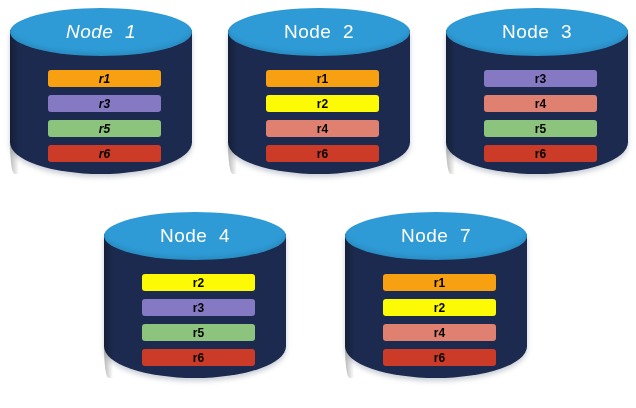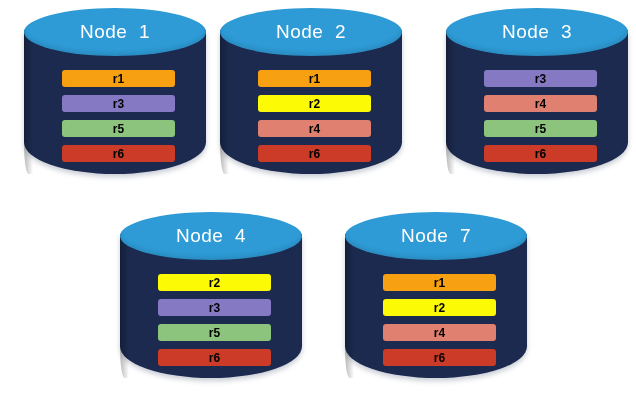--- a/index.html
+++ b/index.html
@@ -95,32 +95,32 @@
     font-size: 12px;
     font-weight: bold;
     line-height: 1;
     margin-left: 7px;
   }
 </style>
 </head>
 <body>
 
 <div id="canvas">
-    <div class="node" style="left: 24px; top: 8px;">
+    <div class="node" style="left: 10px; top: 8px; font-style: italic;">
       <div class="cyl-body"></div>
       <div class="cyl-top"></div>
       <div class="cyl-label">Node  1</div>
       <div class="replicas">
         <div class="replica" style="background: rgb(247, 160, 18);">r1</div>
         <div class="replica" style="background: rgb(133, 121, 196);">r3</div>
         <div class="replica" style="background: rgb(140, 196, 126);">r5</div>
         <div class="replica" style="background: rgb(204, 59, 40);">r6</div>
       </div>
     </div>
-    <div class="node" style="left: 220px; top: 8px;">
+    <div class="node" style="left: 228px; top: 8px;">
       <div class="cyl-body"></div>
       <div class="cyl-top"></div>
       <div class="cyl-label">Node  2</div>
       <div class="replicas">
         <div class="replica" style="background: rgb(247, 160, 18);">r1</div>
         <div class="replica" style="background: rgb(253, 250, 5);">r2</div>
         <div class="replica" style="background: rgb(224, 128, 112);">r4</div>
         <div class="replica" style="background: rgb(204, 59, 40);">r6</div>
       </div>
     </div>
@@ -128,21 +128,21 @@
       <div class="cyl-body"></div>
       <div class="cyl-top"></div>
       <div class="cyl-label">Node  3</div>
       <div class="replicas">
         <div class="replica" style="background: rgb(133, 121, 196);">r3</div>
         <div class="replica" style="background: rgb(224, 128, 112);">r4</div>
         <div class="replica" style="background: rgb(140, 196, 126);">r5</div>
         <div class="replica" style="background: rgb(204, 59, 40);">r6</div>
       </div>
     </div>
-    <div class="node" style="left: 120px; top: 212px;">
+    <div class="node" style="left: 104px; top: 212px;">
       <div class="cyl-body"></div>
       <div class="cyl-top"></div>
       <div class="cyl-label">Node  4</div>
       <div class="replicas">
         <div class="replica" style="background: rgb(253, 250, 5);">r2</div>
         <div class="replica" style="background: rgb(133, 121, 196);">r3</div>
         <div class="replica" style="background: rgb(140, 196, 126);">r5</div>
         <div class="replica" style="background: rgb(204, 59, 40);">r6</div>
       </div>
     </div>

